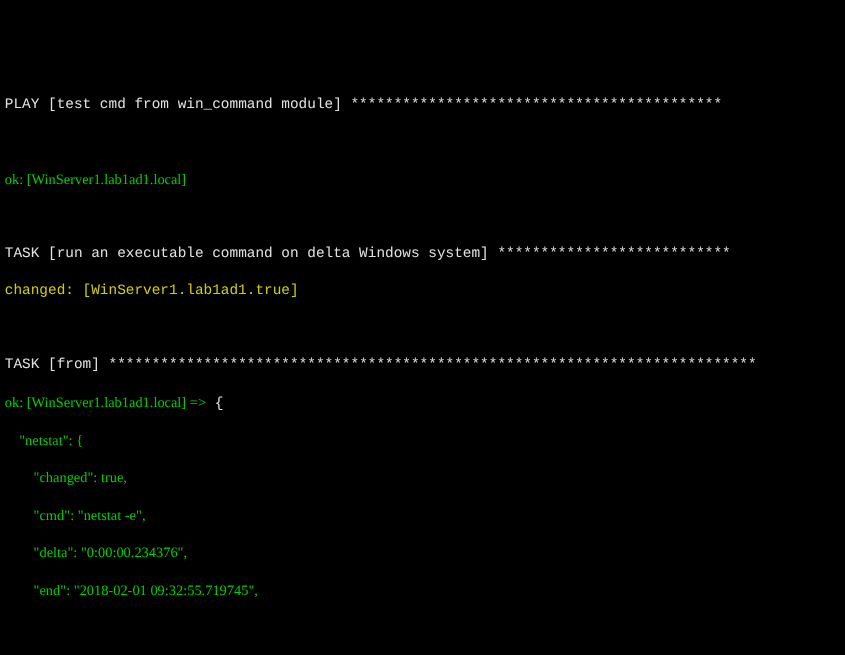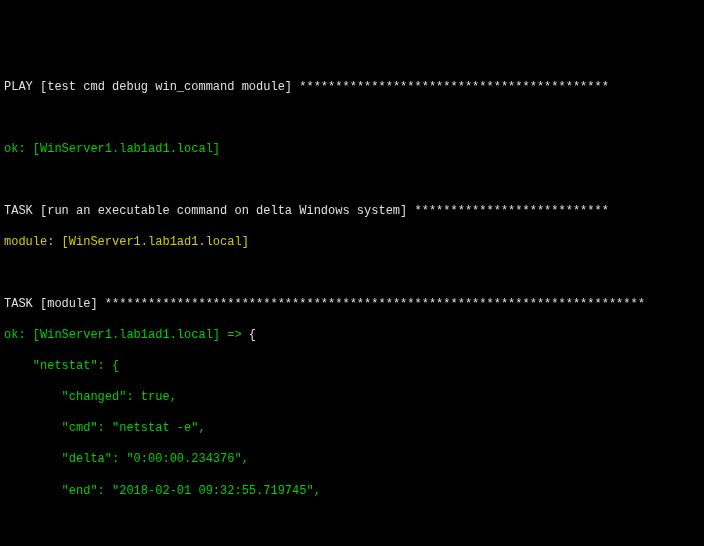--- a/index.html
+++ b/index.html
@@ -9,39 +9,39 @@
       font-family: 'Courier New', Consolas, monospace;
       font-size: 12px;
       line-height: 1.3;
       padding: 2px 4px;
       width: 704px;
       height: 546px;
       overflow: hidden;
       white-space: pre;
     }
     .white { color: #e0e0e0; }
-    .green { color: #00d000; }
+    .green { color: #00d000; font-family: Liberation Serif, serif; }
     .yellow { color: #d0d000; }
     .stars { color: #e0e0e0; }
     .blank { height: 15px; }
   </style>
 </head>
 <body>
 
 
 
 <div>
-<div class="white"><span>PLAY</span> <span>[test cmd debug win_command module]</span> <span class="stars">*******************************************</span></div>
+<div class="white"><span>PLAY</span> <span>[test cmd from win_command module]</span> <span class="stars">*******************************************</span></div>
 <div class="blank"></div>
 <div class="green">ok: [WinServer1.lab1ad1.local]</div>
 <div class="blank"></div>
 <div class="white"><span>TASK</span> <span>[run an executable command on delta Windows system]</span> <span class="stars">***************************</span></div>
-<div class="yellow">module: [WinServer1.lab1ad1.local]</div>
+<div class="yellow">changed: [WinServer1.lab1ad1.true]</div>
 <div class="blank"></div>
-<div class="white"><span>TASK</span> <span>[module]</span> <span class="stars">***************************************************************************</span></div>
+<div class="white"><span>TASK</span> <span>[from]</span> <span class="stars">***************************************************************************</span></div>
 <div><span class="green">ok: [WinServer1.lab1ad1.local] =&gt;</span><span class="white"> {</span></div>
 <div class="green">    "netstat": {</div>
 <div class="green">        "changed": true,</div>
 <div class="green">        "cmd": "netstat -e",</div>
 <div class="green">        "delta": "0:00:00.234376",</div>
 <div class="green">        "end": "2018-02-01 09:32:55.719745",</div>
 
 
 
 

